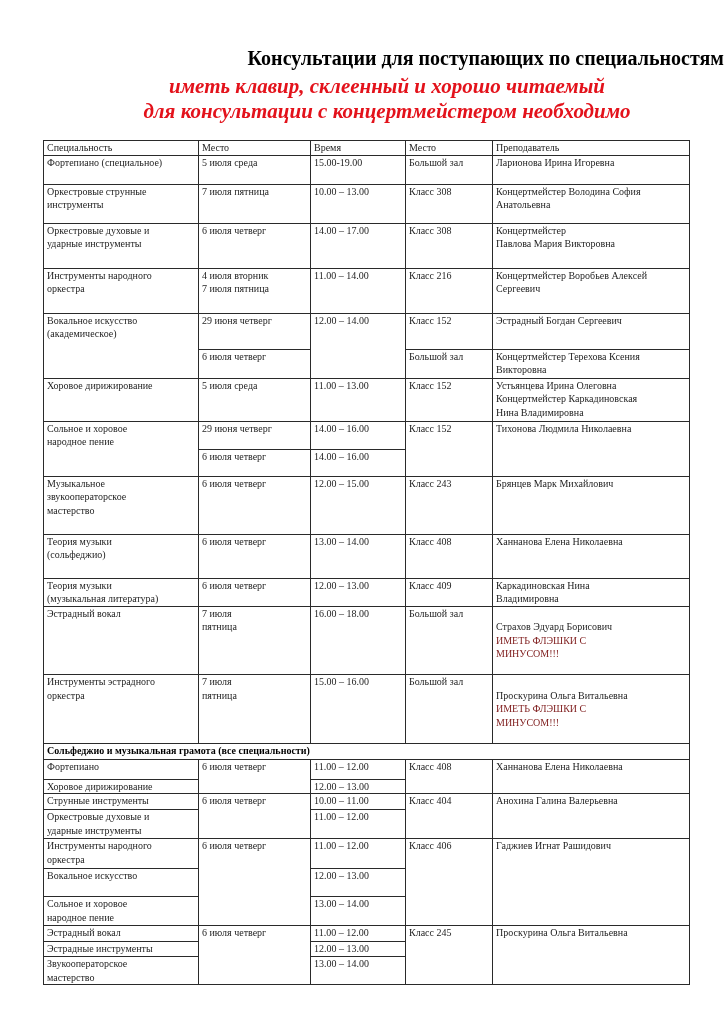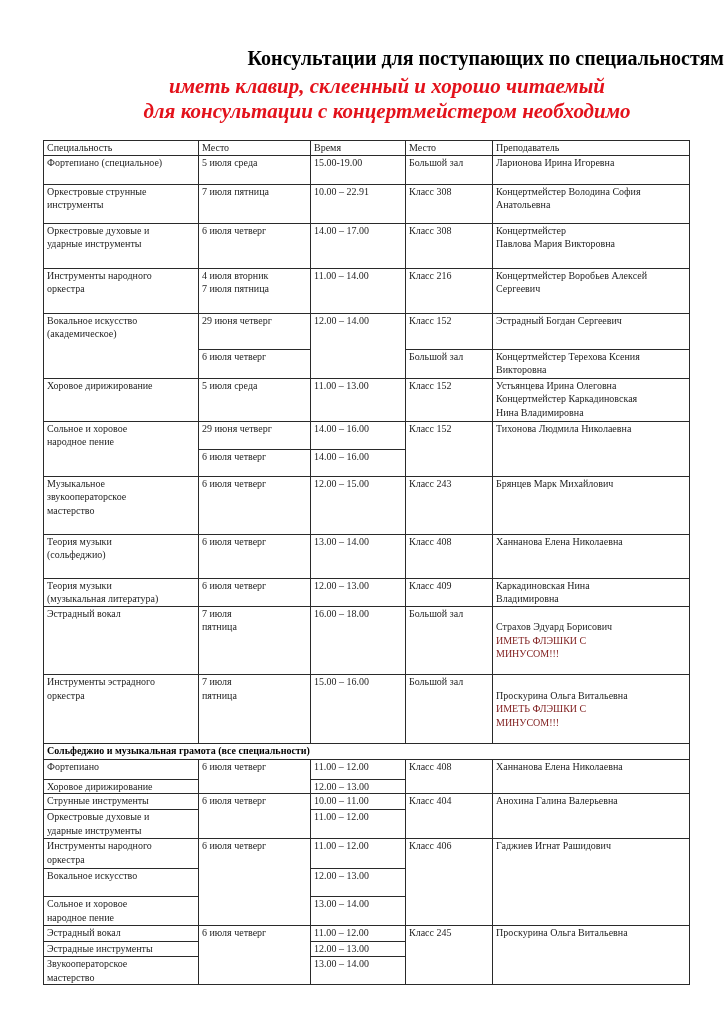--- a/index.html
+++ b/index.html
@@ -57,21 +57,21 @@
       <td>5 июля  среда</td>
       <td>15.00-19.00</td>
       <td>Большой зал</td>
       <td>Ларионова Ирина Игоревна</td>
     </tr>
 
     <tr style="height:39px">
       <td>Оркестровые струнные
 инструменты</td>
       <td>7 июля пятница</td>
-      <td>10.00 – 22.91</td>
+      <td>10.00 – 13.00</td>
       <td>Класс 308</td>
       <td>Концертмейстер Володина София
 Анатольевна</td>
     </tr>
 
     <tr style="height:45px">
       <td>Оркестровые духовые и
 ударные инструменты</td>
       <td>6 июля четверг</td>
       <td>14.00 – 17.00</td>

